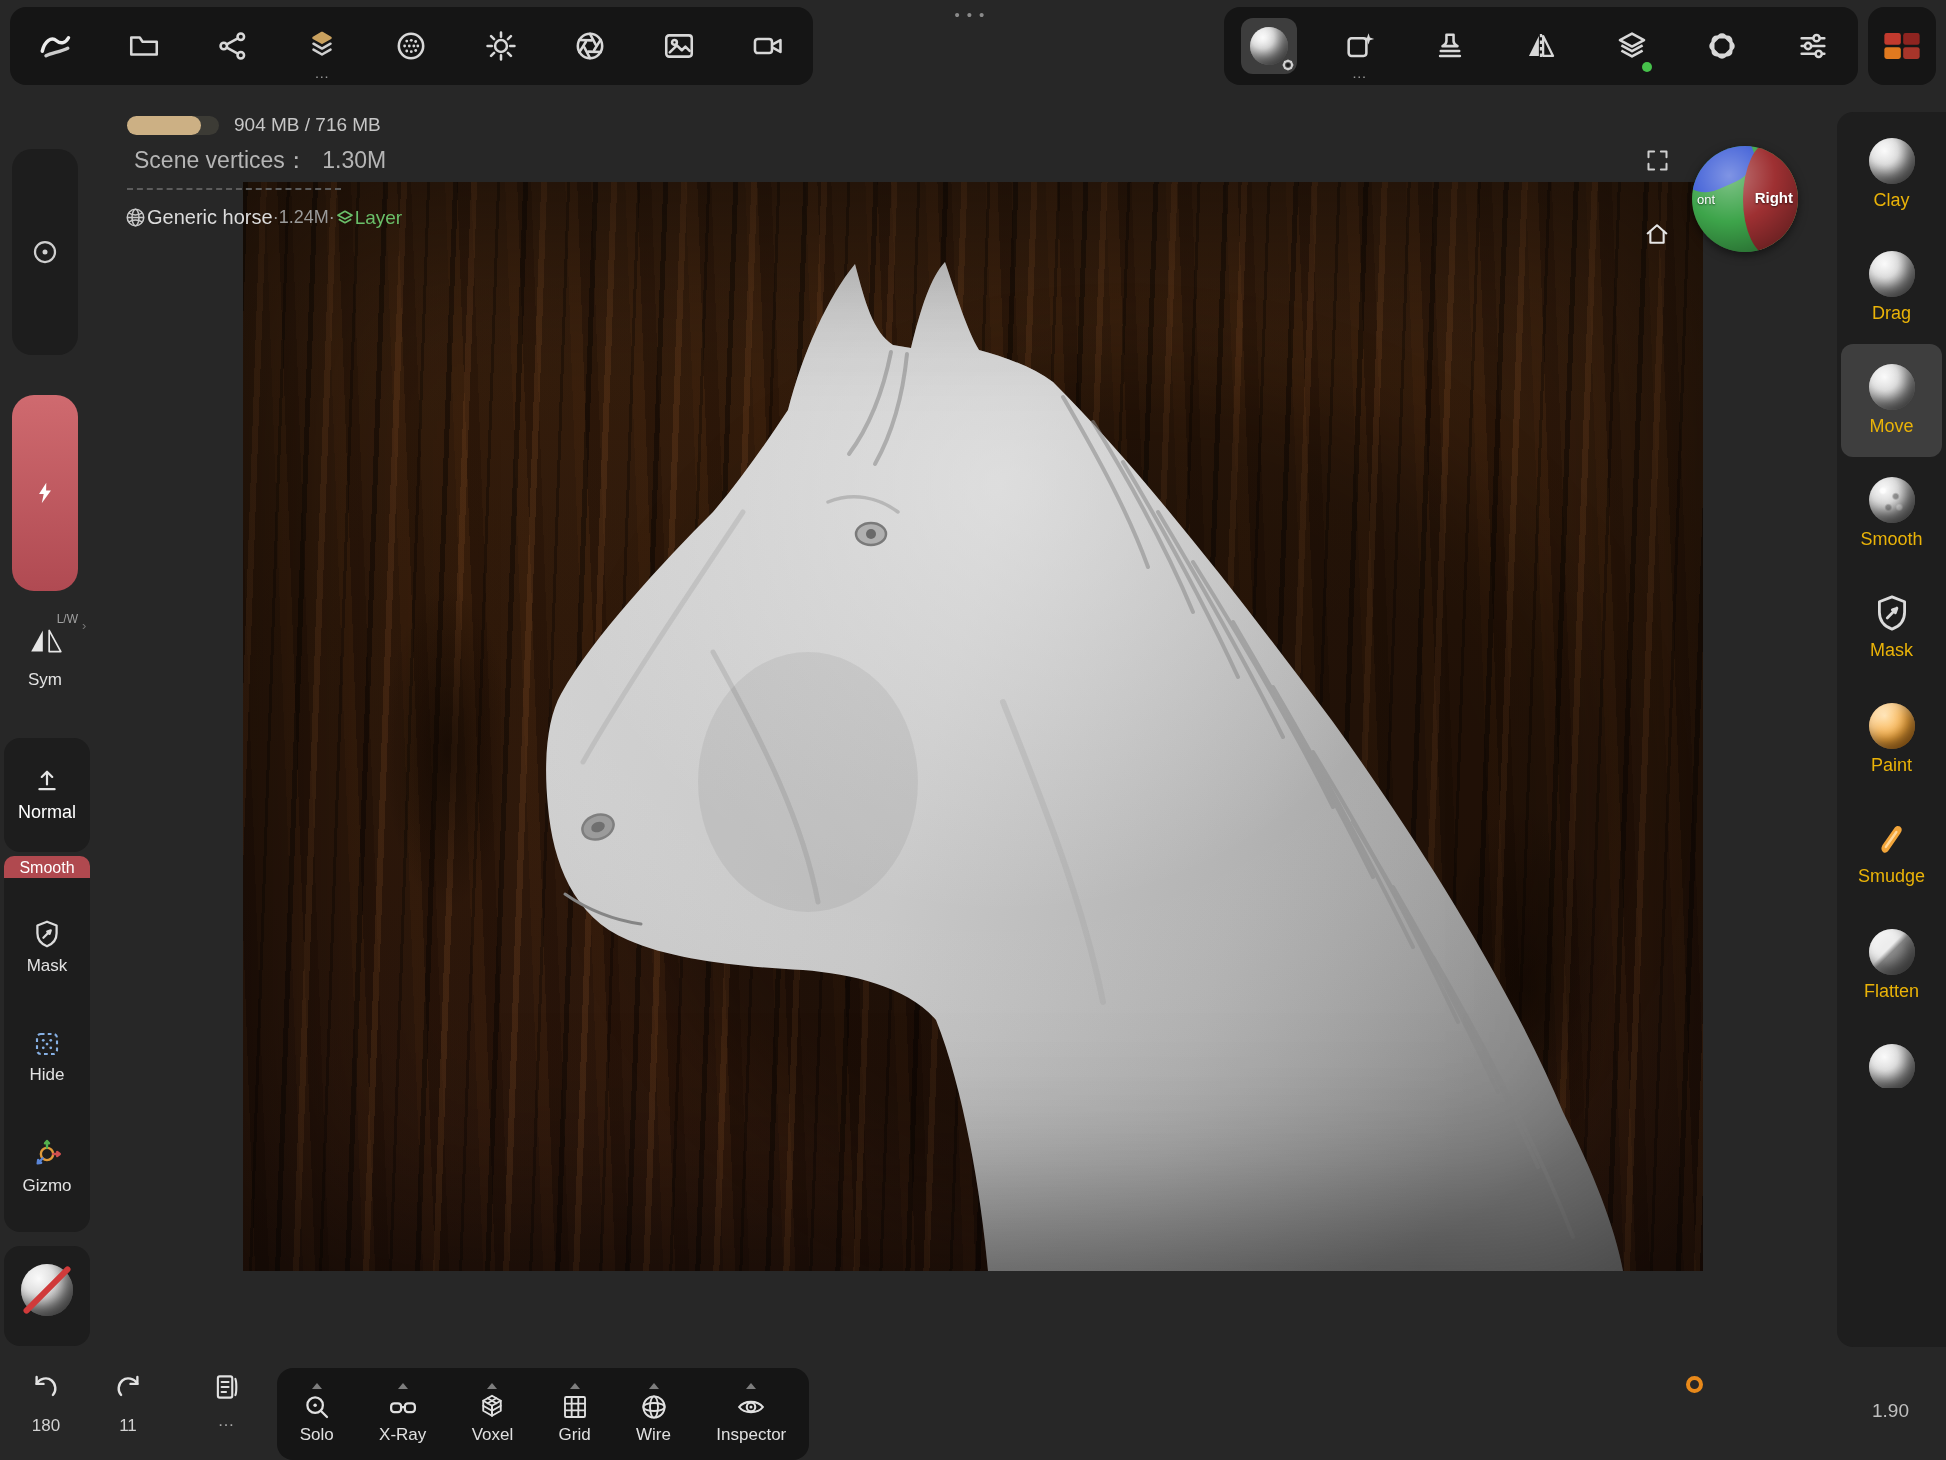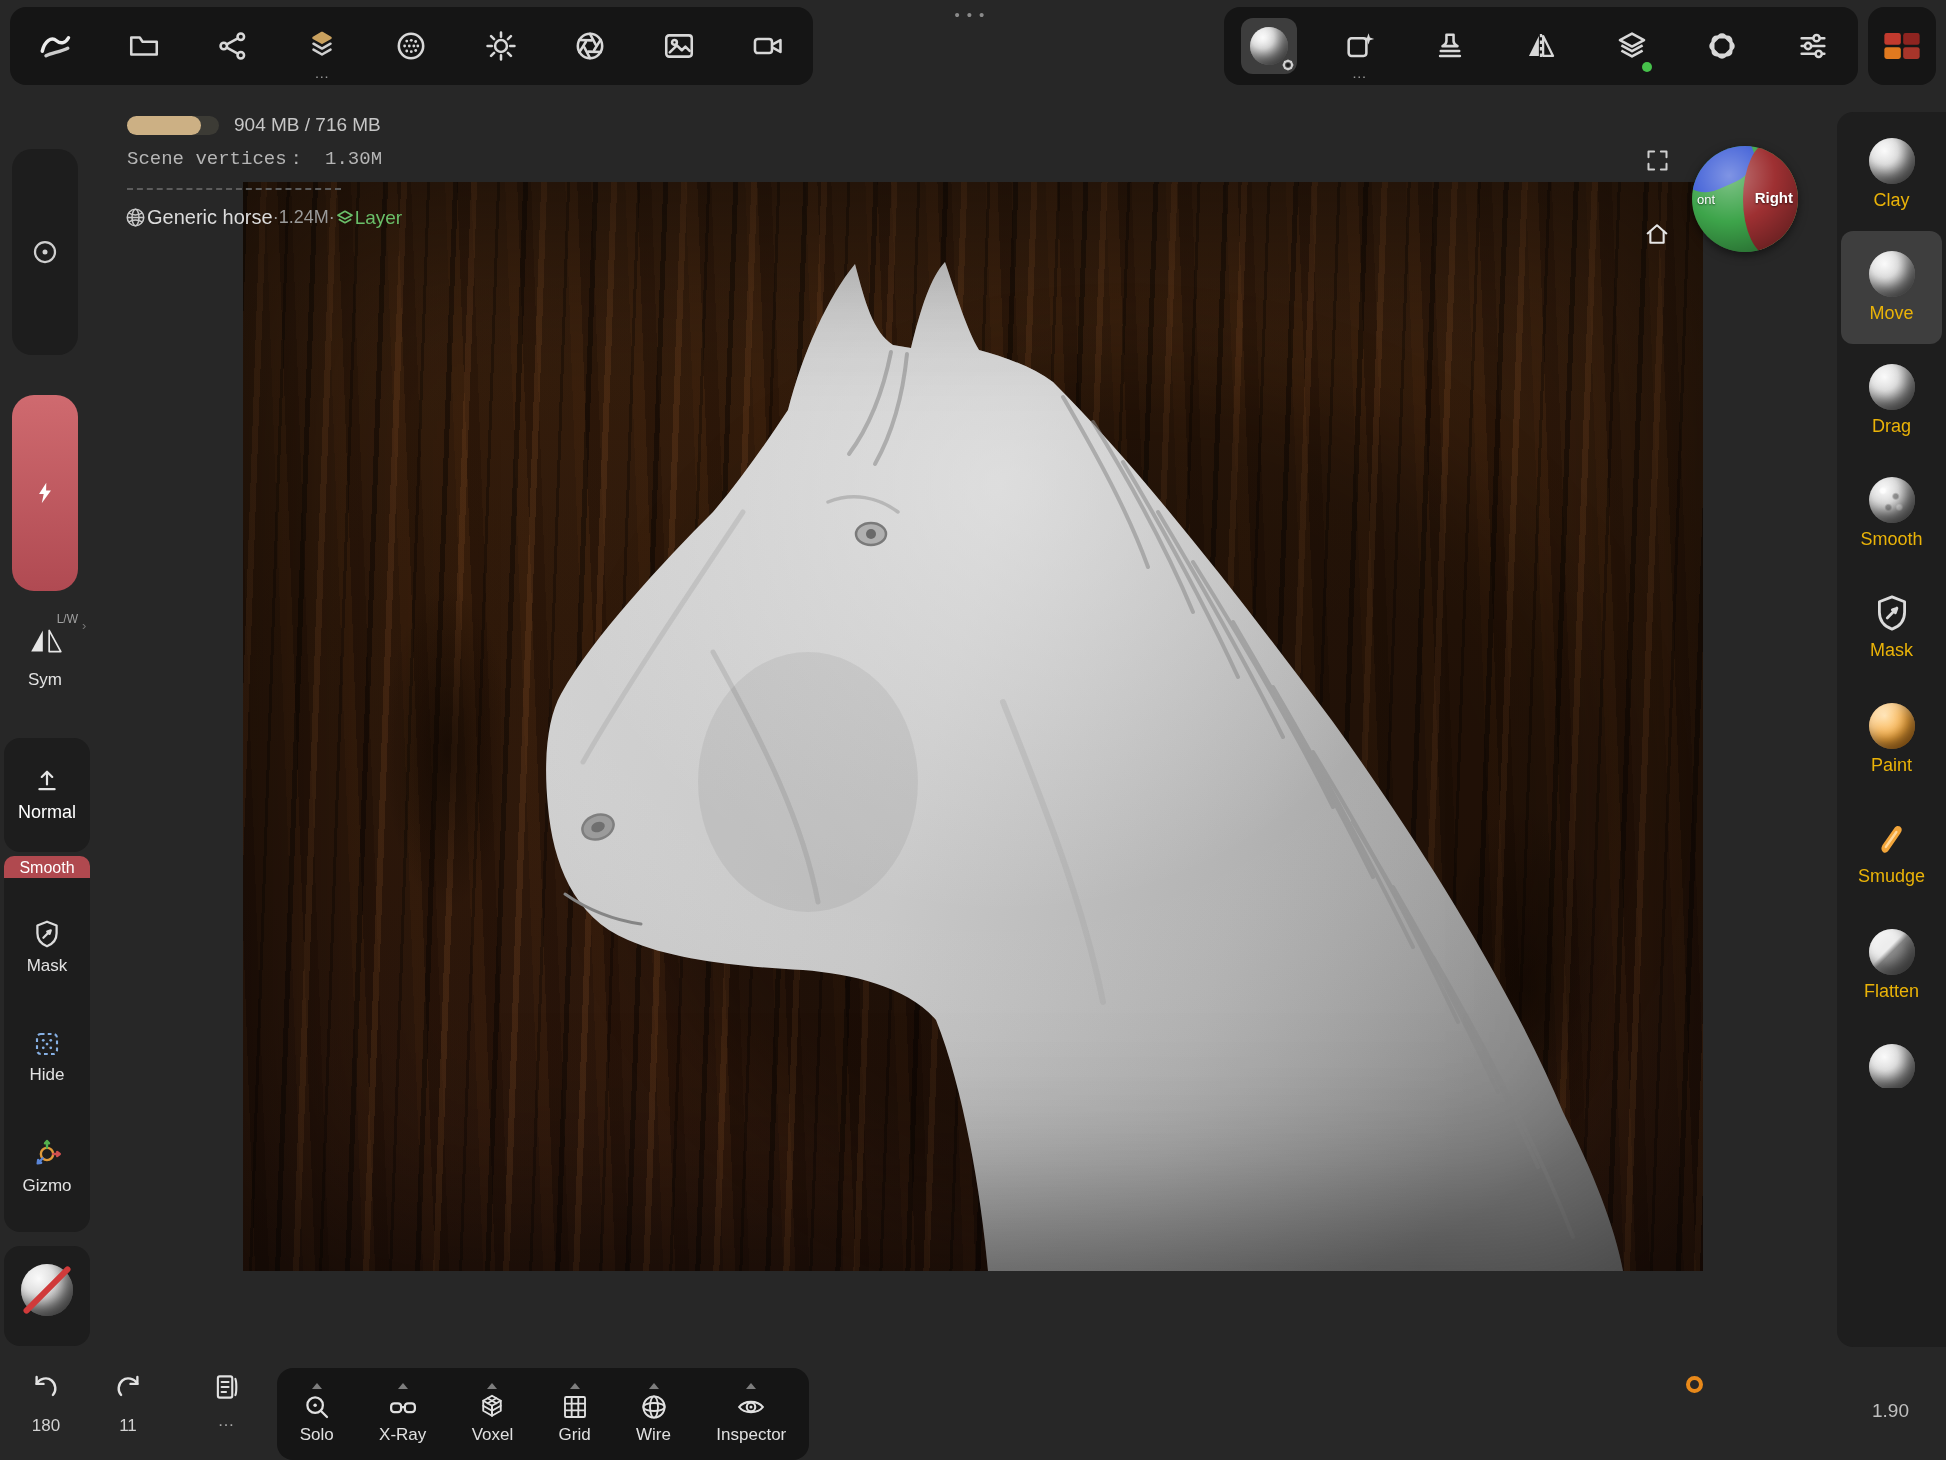--- a/index.html
+++ b/index.html
@@ -19,21 +19,21 @@
   #center-dots{position:absolute;left:50%;top:6px;transform:translateX(-50%);color:#8a8a8a;font-size:15px;letter-spacing:7px;z-index:6;}
   .mat-tile{width:56px;height:56px;background:#3d3d3d;border-radius:12px;display:flex;align-items:center;justify-content:center;position:relative;}
   .sphere{border-radius:50%;
     background:radial-gradient(circle at 34% 28%, #fbfbfb 0%, #dedede 30%, #a0a0a0 58%, #636363 88%);
     box-shadow:inset -7px -9px 12px rgba(0,0,0,.45), inset 5px 6px 9px rgba(255,255,255,.3);}
   .gdot{position:absolute;right:8px;bottom:6px;width:10px;height:10px;border-radius:50%;background:#46c24b;}
   
   #mem-track{position:absolute;left:127px;top:116px;width:92px;height:19px;border-radius:10px;background:#3c3b35;z-index:4;}
   #mem-fill{width:80%;height:100%;border-radius:10px;background:#ccb084;}
   #mem-text{position:absolute;left:234px;top:114px;font-size:19px;color:#c6c6c6;z-index:4;}
-  #vert-text{position:absolute;left:127px;top:145px;font-size:19px;color:#b5b5b5;z-index:4;font-family:Liberation Mono, monospace;}
+  #vert-text{position:absolute;left:134px;top:145px;font-size:23px;color:#b5b5b5;z-index:4;}
   #dash-sep{position:absolute;left:127px;top:188px;width:214px;border-top:2px dashed #5c5c5c;z-index:4;}
   #obj-row{position:absolute;left:124px;top:206px;display:flex;align-items:center;gap:0;z-index:4;}
   #obj-row .name{font-size:20px;color:#dcdcdc;}
   #obj-row .dim{font-size:18px;color:#9a9a9a;}
   #obj-row .layer{font-size:19px;color:#6abf69;}
   
   #canvas{position:absolute;left:243px;top:182px;width:1460px;height:1089px;z-index:1;
     background-color:#2a1708;
     background-image:
       radial-gradient(ellipse 90px 230px at 14% 52%, rgba(12,6,2,.6), transparent 70%),
@@ -448,27 +448,27 @@
     <div class="sphere" style="width:52px;height:52px;"></div>
     <div id="nosym-slash"></div>
   </div>
 </div>
 
 <div id="right-panel">
   <div class="tool">
     <div class="sph sphere"></div>
     <div class="lbl">Clay</div>
   </div>
+  <div class="tool">
+    <div class="sph sphere"></div>
+    <div class="lbl">Drag</div>
+  </div>
   <div class="tool selected">
     <div class="sph sphere"></div>
     <div class="lbl">Move</div>
-  </div>
-  <div class="tool">
-    <div class="sph sphere"></div>
-    <div class="lbl">Drag</div>
   </div>
   <div class="tool">
     <div class="sph sphere rough"></div>
     <div class="lbl">Smooth</div>
   </div>
   <div class="tool">
     <svg width="42" height="42" viewBox="0 0 24 24" fill="none" stroke="#dcdcdc" stroke-width="1.6" stroke-linecap="round" stroke-linejoin="round">
       <path d="M12 2.8 L19.2 5.6 V11.5 C19.2 16.3 16.2 19.6 12 21.2 C7.8 19.6 4.8 16.3 4.8 11.5 V5.6 Z"></path>
       <path d="M9.3 14.8 L14.8 9.3 M14.8 9.3 l-0.9 2.6 M14.8 9.3 l-2.6 0.9"></path>
     </svg>

